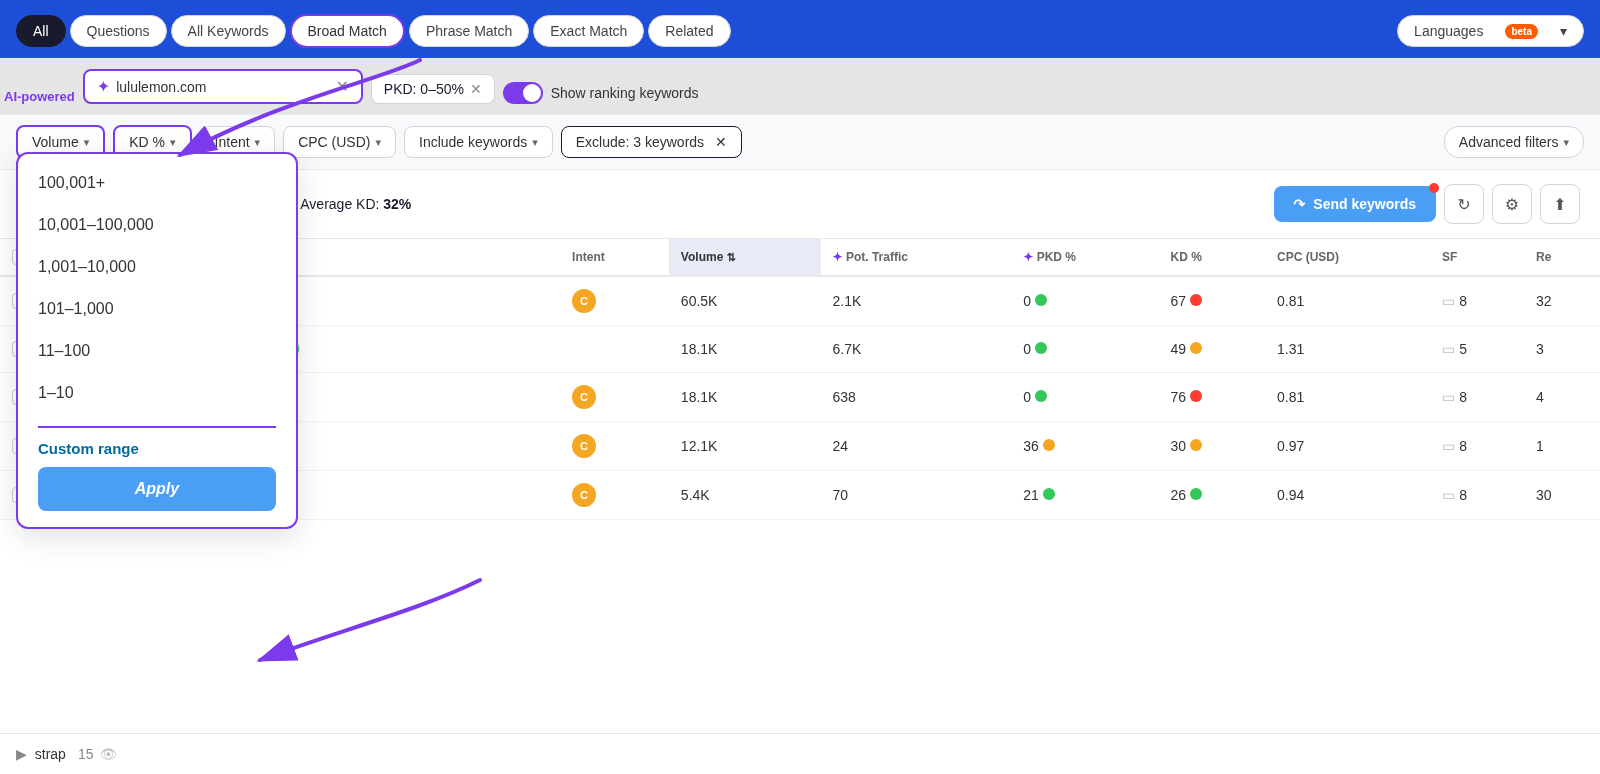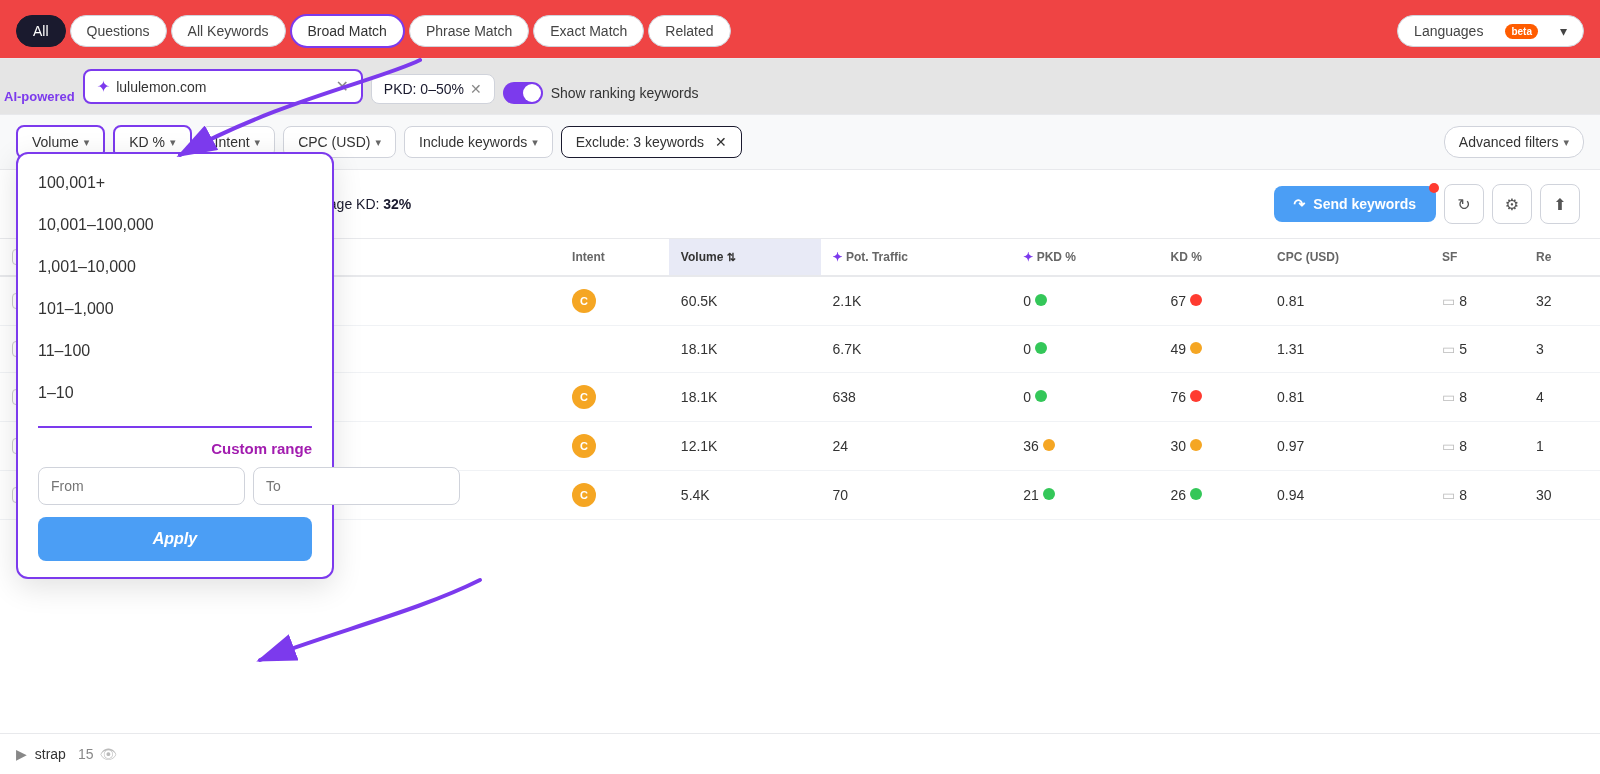--- a/index.html
+++ b/index.html
@@ -1,21 +1,21 @@
 <!DOCTYPE html>
 <html><head>
   <meta charset="utf-8">
   <style>
     * { box-sizing: border-box; margin: 0; padding: 0; }
     body { font-family: -apple-system, BlinkMacSystemFont, 'Segoe UI', sans-serif; background: #f0f2f5; font-size: 14px; color: #1a1a2e; overflow: hidden; }
 
     .container { width: 1600px; height: 774px; background: #fff; position: relative; overflow: hidden; }
 
     
-    .tab-bar { display: flex; align-items: center; gap: 4px; padding: 14px 16px 10px; background: #ef4444; border-bottom: 1px solid #e8e9ec; justify-content: center; }
+    .tab-bar { display: flex; align-items: center; gap: 4px; padding: 14px 16px 10px; background: #1d4ed8; border-bottom: 1px solid #e8e9ec; justify-content: center; }
     .tab { padding: 7px 16px; border-radius: 20px; border: 1.5px solid #d0d3db; cursor: pointer; font-size: 14px; color: #444; background: #fff; white-space: nowrap; }
     .tab.active { background: #1a1a2e; color: #fff; border-color: #1a1a2e; }
     .tab.highlighted { background: #fff; border: 2px solid #7c3aed; color: #333; }
     .tab-languages { padding: 7px 16px; border-radius: 20px; border: 1.5px solid #d0d3db; cursor: pointer; font-size: 14px; color: #444; background: #fff; display: flex; align-items: center; gap: 22px; }
     .beta-badge { background: #ff5c00; color: #fff; font-size: 10px; padding: 2px 6px; border-radius: 10px; font-weight: 600; }
 
     
     .search-row { display: flex; align-items: flex-end; gap: 8px; padding: 10px 4px; background: #e5e5e5; border-bottom: 1px solid #e8e9ec; }
     .ai-powered { color: #7c3aed; font-size: 13px; font-weight: 600; white-space: nowrap; }
     .search-box { display: flex; align-items: center; gap: 6px; border: 2px solid #7c3aed; border-radius: 8px; padding: 6px 12px; min-width: 280px; background: #fff; }
@@ -60,24 +60,24 @@
     .intent-t { background: #34c759; }
     .dot { width: 12px; height: 12px; border-radius: 50%; display: inline-block; }
     .dot-green { background: #34c759; }
     .dot-red { background: #ff3b30; }
     .dot-orange { background: #f5a623; }
     .add-icon { color: #7c3aed; font-size: 18px; cursor: pointer; }
     .serp-icon { color: #bbb; font-size: 14px; }
     .sparkle { color: #7c3aed; font-size: 12px; }
 
     
-    .volume-dropdown { position: absolute; top: 152px; left: 16px; width: 318px; background: #fff; border: 2px solid #7c3aed; border-radius: 12px; z-index: 100; box-shadow: 0 8px 30px rgba(0,0,0,0.12); padding: 8px 0 0; }
+    .volume-dropdown { position: absolute; top: 152px; left: 16px; width: 282px; background: #fff; border: 2px solid #7c3aed; border-radius: 12px; z-index: 100; box-shadow: 0 8px 30px rgba(0,0,0,0.12); padding: 8px 0 0; }
     .dropdown-option { padding: 12px 20px; font-size: 16px; color: #333; cursor: pointer; }
     .custom-range { padding: 12px 20px 0; }
-    .custom-range-label { font-size: 15px; font-weight: 700; color: #a21caf; margin-bottom: 10px; display: block; border-top: 2px solid #7c3aed; padding-top: 12px; text-align: right; }
+    .custom-range-label { font-size: 15px; font-weight: 700; color: #0369a1; margin-bottom: 10px; display: block; border-top: 2px solid #7c3aed; padding-top: 12px; }
     .custom-range-inputs { display: flex; gap: 8px; margin-bottom: 12px; }
     .range-input { flex: 1; border: 1.5px solid #d0d3db; border-radius: 8px; padding: 10px 12px; font-size: 14px; color: #999; outline: none; }
     .apply-btn { width: calc(100% - 40px); margin: 0 20px 16px; background: #4b9ef5; color: #fff; border: none; border-radius: 8px; padding: 13px; font-size: 16px; font-weight: 600; cursor: pointer; display: block; font-style: italic; }
 
     
     .arrow-overlay { position: absolute; top: 0; left: 0; width: 100%; height: 100%; pointer-events: none; z-index: 200; }
 
     
     .bottom-row { display: flex; align-items: center; padding: 12px 16px; border-top: 1px solid #e8e9ec; background: #fff; position: absolute; bottom: 0; left: 0; right: 0; }
     .expand-icon { color: #888; margin-right: 8px; cursor: pointer; }
@@ -341,24 +341,20 @@
 
   <div class="volume-dropdown">
     <div class="dropdown-option">100,001+</div>
     <div class="dropdown-option">10,001–100,000</div>
     <div class="dropdown-option">1,001–10,000</div>
     <div class="dropdown-option">101–1,000</div>
     <div class="dropdown-option">11–100</div>
     <div class="dropdown-option">1–10</div>
     <div class="custom-range">
       <span class="custom-range-label">Custom range</span>
-      <div class="custom-range-inputs">
-        <input class="range-input" type="text" placeholder="From" style="">
-        <input class="range-input" type="text" placeholder="To" style="">
-      </div>
     </div>
     <button class="apply-btn">Apply</button>
   </div>
 
   <svg class="arrow-overlay" viewBox="0 0 1600 774" xmlns="http://www.w3.org/2000/svg">
 
     <path d="M 420 60 C 380 80, 280 100, 180 155" stroke="#7c3aed" stroke-width="4" fill="none" stroke-linecap="round" marker-end="url(#arrowhead)"></path>
 
     <path d="M 480 580 C 420 610, 340 630, 260 660" stroke="#7c3aed" stroke-width="4" fill="none" stroke-linecap="round" marker-end="url(#arrowhead)"></path>
     <defs>

